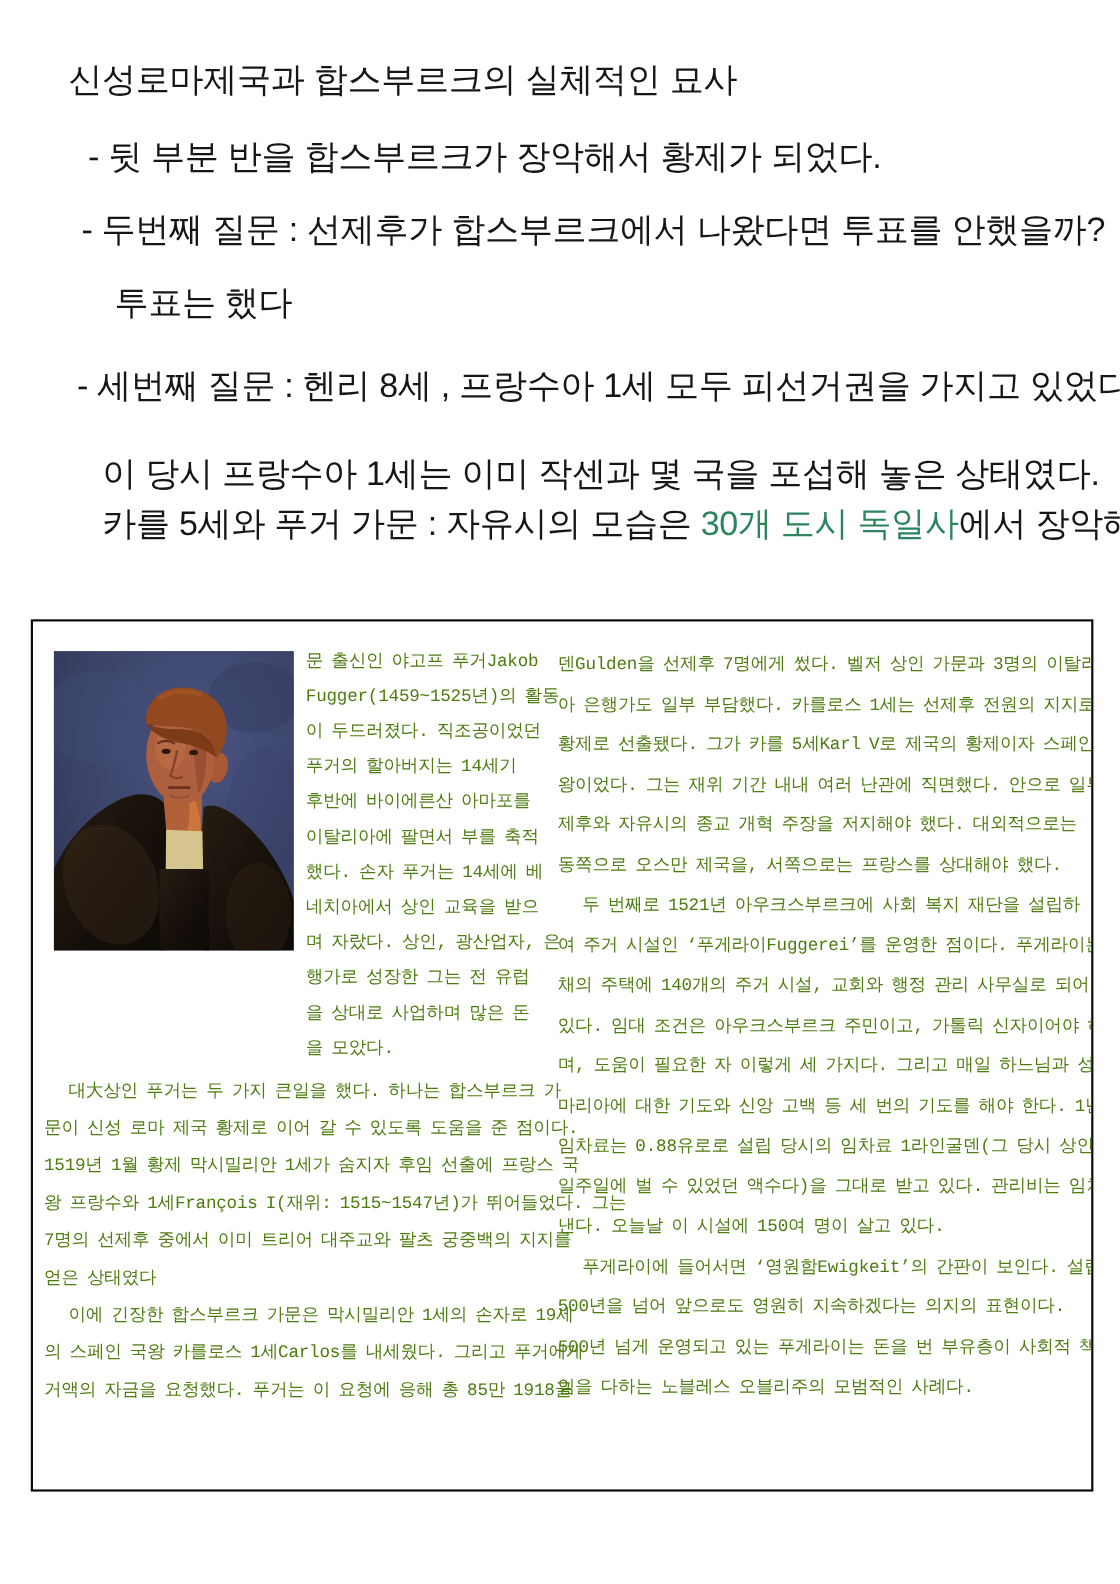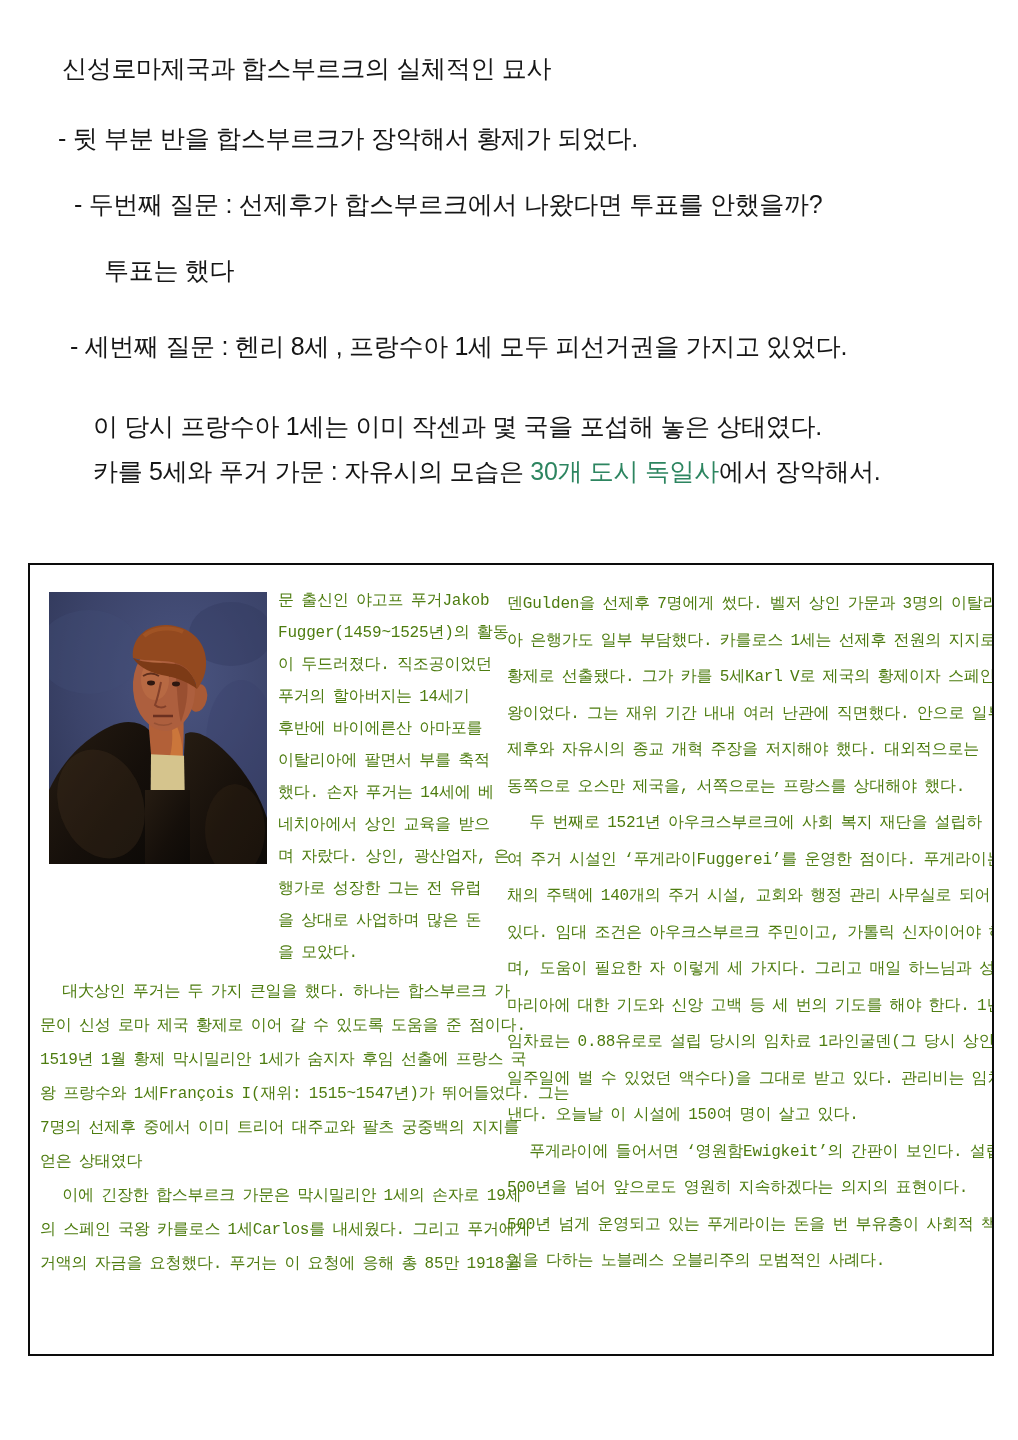--- a/index.html
+++ b/index.html
@@ -7,27 +7,27 @@
     width:1018px;height:1440px;
     background:#ffffff;
     position:relative;
     font-family:"Liberation Sans", sans-serif;
     color:#161616;
     overflow:hidden;
   }
   .abs{position:absolute;}
   
   .note{
-    font-size:25px;
+    font-size:31px;
     letter-spacing:-0.3px;
     white-space:nowrap;
     color:#161616;
   }
   .note-title{left:62px;top:52px;}
-  .note-b1{left:58px;top:122px;text-align:right;}
+  .note-b1{left:80px;top:122px;text-align:right;}
   .note-b2{left:74px;top:188px;}
   .note-b2a{left:104px;top:254px;}
   .note-b3{left:70px;top:330px;}
   .note-b3l2{left:93px;top:410px;}
   .note-b3l3{left:93px;top:455px;}
   .green-text{color:#2d8560;text-align:center;}
   
   .book-box{
     left:28px;top:563px;
     width:962px;height:789px;

